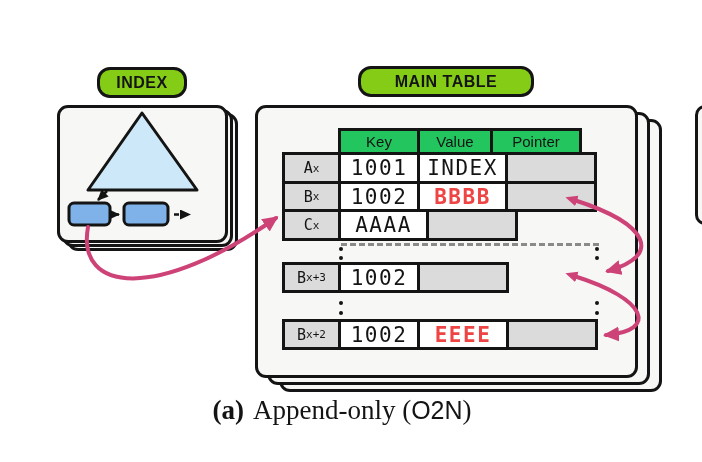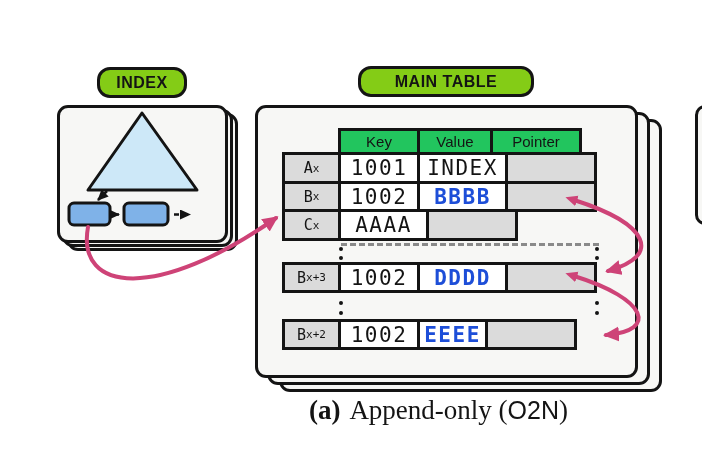--- a/index.html
+++ b/index.html
@@ -14,26 +14,26 @@
   .row{position:absolute;display:flex;z-index:2}
   .cell{box-sizing:border-box;border:3px solid #141414;height:100%;
         display:flex;align-items:center;justify-content:center;background:#ffffff;
         font-family:"DejaVu Sans Mono","Liberation Mono",monospace;font-size:21px;letter-spacing:1.5px}
   .cell+.cell{margin-left:-3px}
   .lbl-cell{background:#dbdbdb;font-size:15px;letter-spacing:0}
   .lbl-cell sub{font-size:11px;letter-spacing:0;line-height:1}
   .ptr-cell{background:#dbdbdb}
   .hdr-cell{background:#22c55e;font-family:"Liberation Sans",sans-serif;font-size:15px;letter-spacing:0}
   .hdr-italic{}
-  .val-red{color:#1d4ed8;font-weight:bold}
+  .val-red{color:#ef4444;font-weight:bold}
   .cont-dash{position:absolute;left:341px;top:243px;width:258px;height:0;
              border-top:3px dashed #8a8a8a;z-index:1}
   .vdots{position:absolute;width:0;border-left:4px dotted #141414;z-index:2}
   .arrows{position:absolute;left:0;top:0;z-index:3;pointer-events:none}
-  .caption{position:absolute;left:68px;top:395px;width:500px;text-align:right;z-index:4;
+  .caption{position:absolute;left:92px;top:395px;width:500px;text-align:center;z-index:4;
            font-family:"Liberation Serif",serif;font-size:27px;white-space:nowrap}
   .cap-marker{font-weight:bold}
   .cap-title{margin-left:9px}
   .cap-scheme{font-family:"Liberation Sans",sans-serif;font-size:25px}
 </style>
 </head>
 <body>
 
 <div class="page">
 
@@ -86,34 +86,33 @@
   <div class="cont-dash"></div>
   <div class="vdots" style="left:339px;top:247px;height:13px"></div>
   <div class="vdots" style="left:595px;top:247px;height:13px"></div>
 
   <div class="row" style="left:282px;top:262px;height:31px">
     <div class="cell lbl-cell" style="width:59px">
         <span>B</span>
         <sub>x+3</sub>
       </div>
     <div class="cell" style="width:82px">1002</div>
-    <div class="cell val-red" style="width:91px">DDDD</div>
     <div class="cell ptr-cell" style="width:92px"></div>
   </div>
 
   <div class="vdots" style="left:339px;top:301px;height:14px"></div>
   <div class="vdots" style="left:595px;top:301px;height:14px"></div>
 
   <div class="row" style="left:282px;top:319px;height:31px">
     <div class="cell lbl-cell" style="width:59px">
         <span>B</span>
         <sub>x+2</sub>
       </div>
     <div class="cell" style="width:82px">1002</div>
-    <div class="cell val-red" style="width:71px">EEEE</div>
+    <div class="cell val-red" style="width:92px">EEEE</div>
     <div class="cell ptr-cell" style="width:92px"></div>
   </div>
 
   <svg class="arrows" width="702" height="462" viewBox="0 0 702 462">
     <defs>
       <marker id="mBlk" markerUnits="userSpaceOnUse" markerWidth="12" markerHeight="11" refX="10" refY="5" orient="auto">
         <path d="M0,0 L11,5 L0,10 Z" fill="#141414"></path>
       </marker>
       <marker id="mPinkEnd" markerUnits="userSpaceOnUse" markerWidth="18" markerHeight="16" refX="13" refY="7.5" orient="auto">
         <path d="M0,0 L16,7.5 L0,15 Z" fill="#ce4377"></path>

